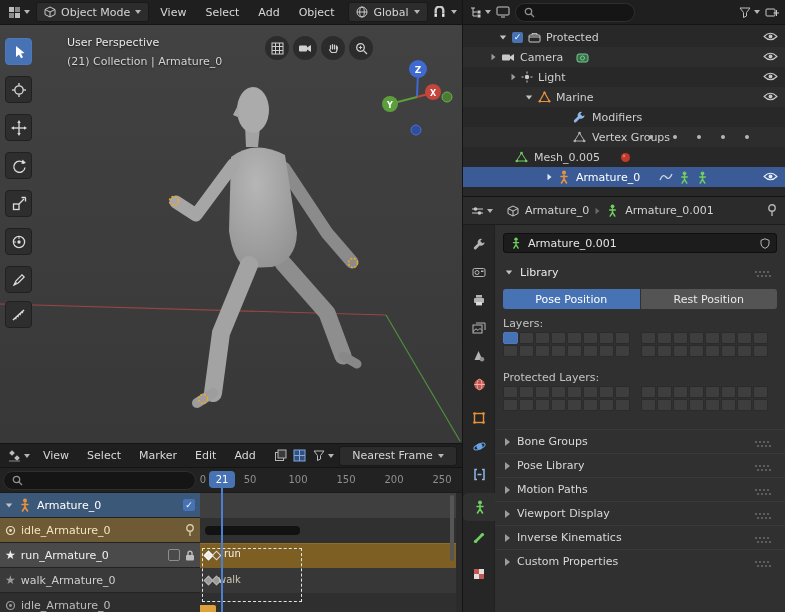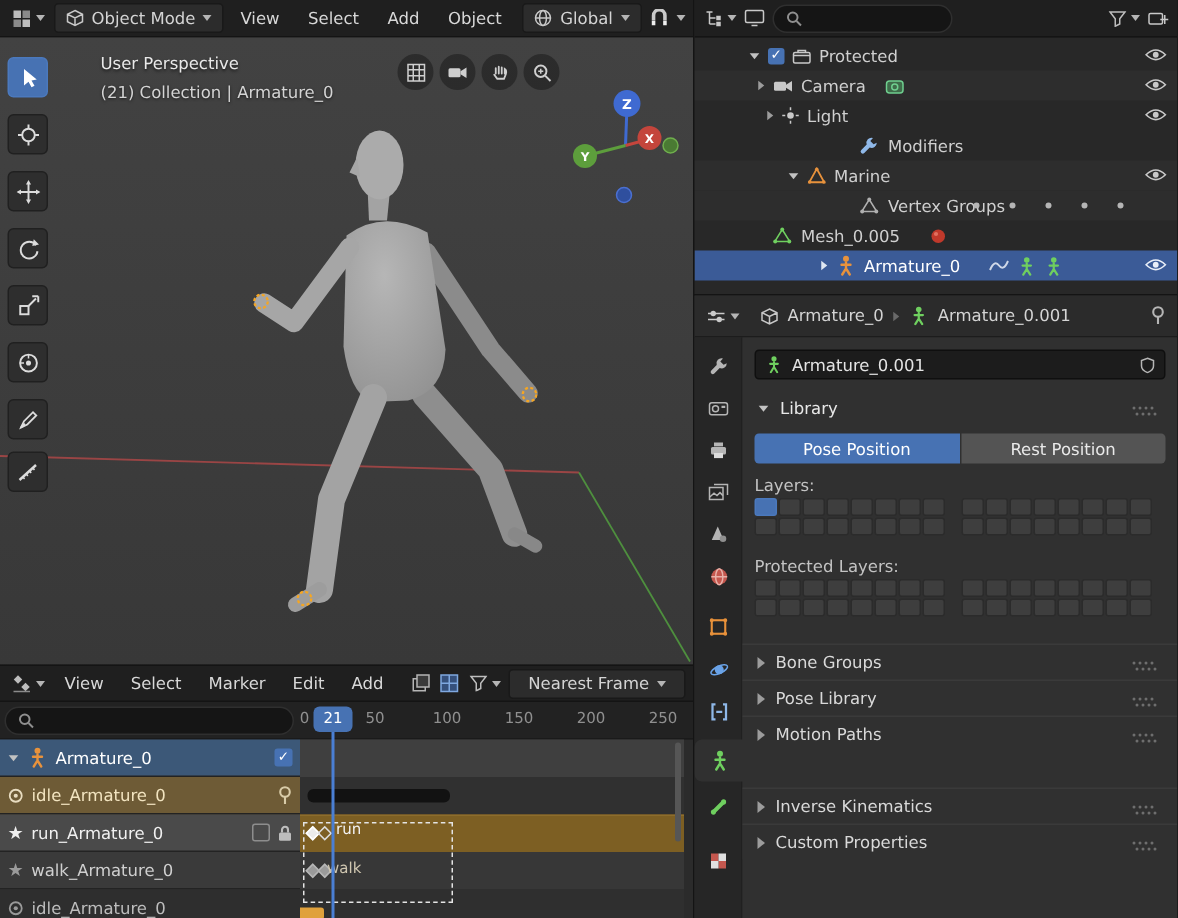--- a/index.html
+++ b/index.html
@@ -390,21 +390,21 @@
             <path d="M1 5 H12 M4 3 V1.6 H9 V3" fill="none" stroke="#c9c9c9"></path>
           </svg>
         <span>Protected</span>
         <span class="eyepos">
             <svg width="15" height="11" viewBox="0 0 14 10">
               <path d="M1 5 Q7 -1 13 5 Q7 11 1 5 Z" fill="none" stroke="#c9c9c9"></path>
               <circle cx="7" cy="5" r="1.8" fill="#c9c9c9"></circle>
             </svg>
           </span>
       </div>
-      <div class="ol-row alt" style="padding-left:42px;gap:5px">
+      <div class="ol-row alt" style="padding-left:28px;gap:5px">
         <span class="tri-r" style="transform:scale(.8)"></span>
         <svg width="14" height="11">
             <rect x="1" y="2.5" width="8" height="6" rx="1" fill="#c9c9c9"></rect>
             <path d="M9 4.5 L13 2 V9 L9 6.5 Z" fill="#c9c9c9"></path>
           </svg>
         <span>Camera</span>
         <svg style="margin-left:8px" width="13" height="11">
             <rect x="1" y="2" width="11" height="8" rx="2" fill="#3f6b4a" stroke="#6fcf8f"></rect>
             <circle cx="6.5" cy="6" r="2" fill="none" stroke="#6fcf8f"></circle>
           </svg>
@@ -427,41 +427,41 @@
             </g>
           </svg>
         <span>Light</span>
         <span class="eyepos">
             <svg width="15" height="11" viewBox="0 0 14 10">
               <path d="M1 5 Q7 -1 13 5 Q7 11 1 5 Z" fill="none" stroke="#c9c9c9"></path>
               <circle cx="7" cy="5" r="1.8" fill="#c9c9c9"></circle>
             </svg>
           </span>
       </div>
-      <div class="ol-row" style="padding-left:110px;gap:6px">
-        <svg width="13" height="13" viewBox="0 0 13 13">
-            <path d="M11.5 4.2 A3.4 3.4 0 0 1 6.8 7.4 L3.2 11 A1.4 1.4 0 0 1 1.2 9 L4.8 5.4 A3.4 3.4 0 0 1 9 1 L7.2 3 L9.4 5.2 Z" fill="#8fb8e8"></path>
-          </svg>
-        <span>Modifiers</span>
-      </div>
       <div class="ol-row alt" style="padding-left:62px;gap:5px">
         <span class="tri-d" style="transform:scale(.8)"></span>
         <svg width="13" height="12">
             <path d="M6.5 1.5 L11.5 10.5 H1.5 Z" fill="none" stroke="#e8923c" stroke-width="1.2"></path>
             <circle cx="6.5" cy="1.8" r="1.2" fill="#e8923c"></circle>
             <circle cx="1.8" cy="10.3" r="1.2" fill="#e8923c"></circle>
             <circle cx="11.2" cy="10.3" r="1.2" fill="#e8923c"></circle>
           </svg>
         <span>Marine</span>
         <span class="eyepos">
             <svg width="15" height="11" viewBox="0 0 14 10">
               <path d="M1 5 Q7 -1 13 5 Q7 11 1 5 Z" fill="none" stroke="#c9c9c9"></path>
               <circle cx="7" cy="5" r="1.8" fill="#c9c9c9"></circle>
             </svg>
           </span>
+      </div>
+      <div class="ol-row" style="padding-left:110px;gap:6px">
+        <svg width="13" height="13" viewBox="0 0 13 13">
+            <path d="M11.5 4.2 A3.4 3.4 0 0 1 6.8 7.4 L3.2 11 A1.4 1.4 0 0 1 1.2 9 L4.8 5.4 A3.4 3.4 0 0 1 9 1 L7.2 3 L9.4 5.2 Z" fill="#8fb8e8"></path>
+          </svg>
+        <span>Modifiers</span>
       </div>
       <div class="ol-row alt" style="padding-left:110px;gap:6px">
         <svg width="13" height="12">
             <path d="M6.5 2 L11.5 10 H1.5 Z" fill="none" stroke="#b0b0b0"></path>
             <circle cx="6.5" cy="2" r="1.3" fill="#b0b0b0"></circle>
             <circle cx="1.8" cy="10" r="1.3" fill="#b0b0b0"></circle>
             <circle cx="11.2" cy="10" r="1.3" fill="#b0b0b0"></circle>
           </svg>
         <span>Vertex Groups</span>
         <span class="abs" style="left:186px;top:8px;display:flex;gap:20px">
@@ -753,20 +753,25 @@
       <div class="prop-section" style="top:228px">
         <span class="tri-r"></span>
         <span>Pose Library</span>
         <span class="grip"></span>
       </div>
       <div class="prop-section" style="top:252px">
         <span class="tri-r"></span>
         <span>Motion Paths</span>
         <span class="grip"></span>
       </div>
+      <div class="prop-section" style="top:276px">
+        <span class="tri-r"></span>
+        <span>Viewport Display</span>
+        <span class="grip"></span>
+      </div>
       <div class="prop-section" style="top:300px">
         <span class="tri-r"></span>
         <span>Inverse Kinematics</span>
         <span class="grip"></span>
       </div>
       <div class="prop-section" style="top:324px">
         <span class="tri-r"></span>
         <span>Custom Properties</span>
         <span class="grip"></span>
       </div>

